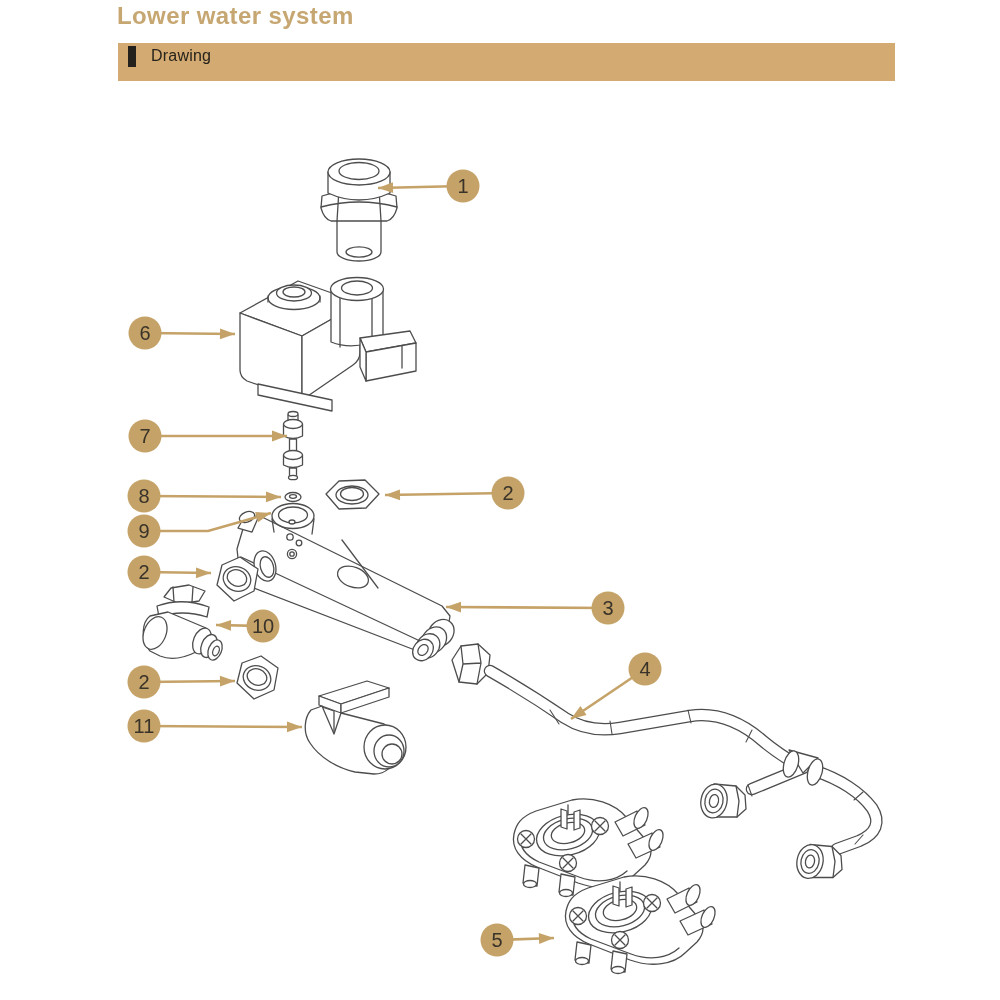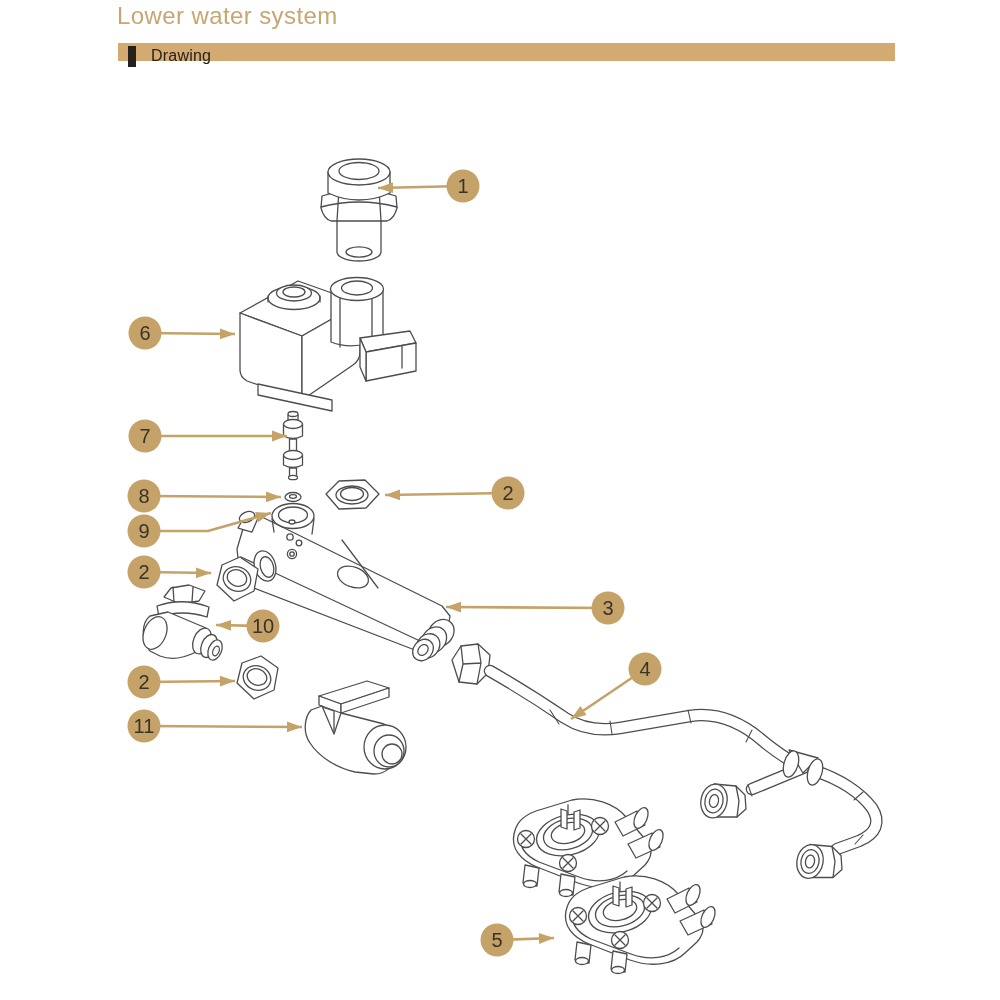--- a/index.html
+++ b/index.html
@@ -2,24 +2,24 @@
 <html><head>
 <meta charset="utf-8">
 <style>
   html,body{margin:0;padding:0;}
   body{
     width:1000px;height:1000px;position:relative;background:#ffffff;
     font-family:"Liberation Sans", sans-serif;overflow:hidden;
   }
   .page-title{
     position:absolute;left:117px;top:2px;
-    font-size:24px;font-weight:400;letter-spacing:.4px;color:#c6a671;
+    font-size:24px;font-weight:700;letter-spacing:.4px;color:#c6a671;
   }
   .section-bar{
-    position:absolute;left:118px;top:43px;width:777px;height:18px;
+    position:absolute;left:118px;top:43px;width:777px;height:38px;
     background:#d3aa71;
   }
   .section-tick{
     position:absolute;left:10px;top:3px;width:8px;height:21px;background:#24211d;
   }
   .section-label{
     position:absolute;left:33px;top:4px;font-size:16px;color:#26221c;letter-spacing:.2px;
   }
   svg{position:absolute;left:0;top:0;}
   .art{stroke:#4d4d4d;stroke-width:1.3;fill:#ffffff;stroke-linejoin:round;stroke-linecap:round;}

